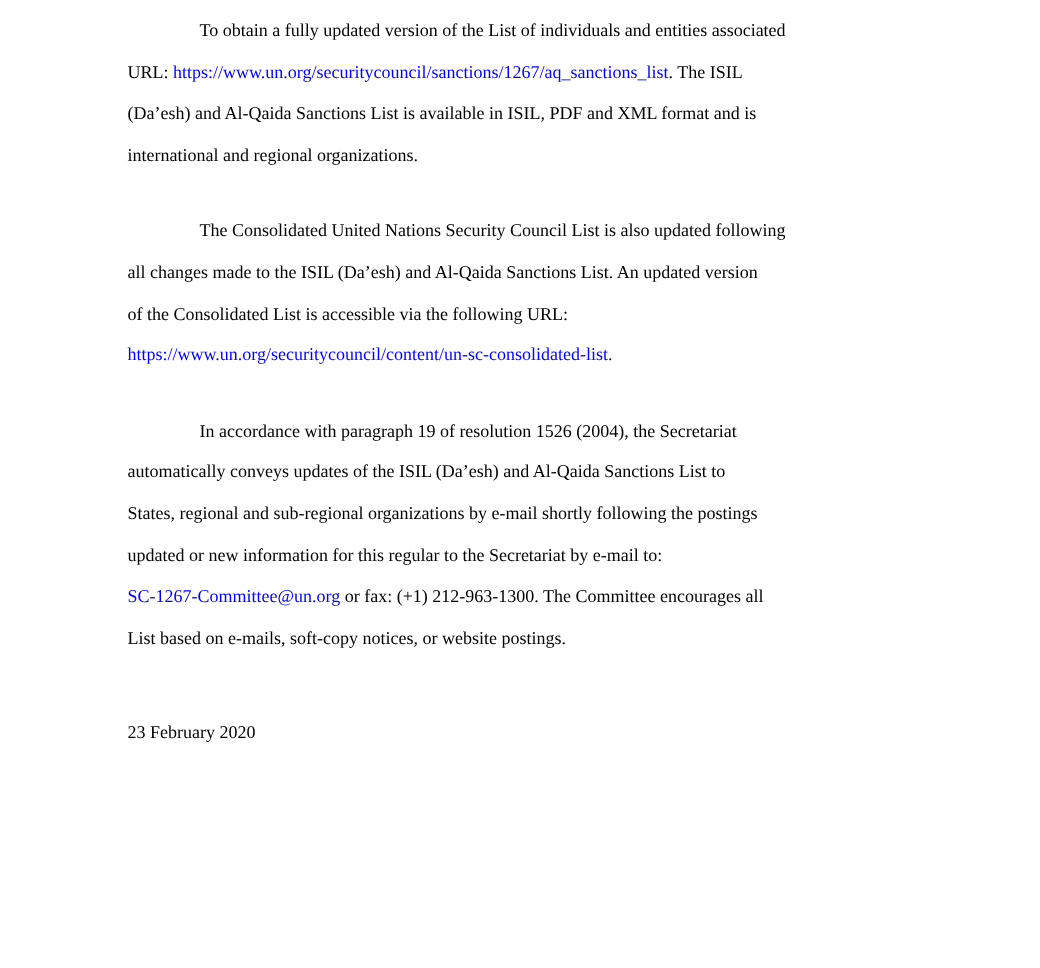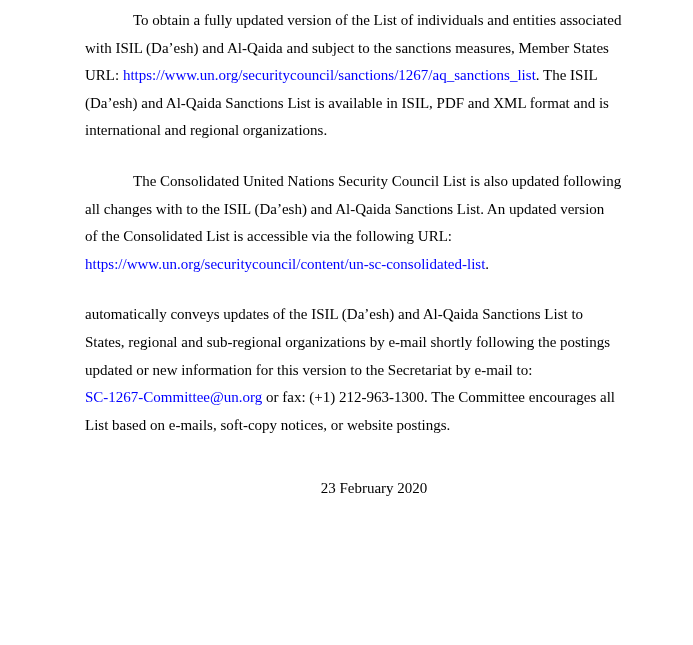--- a/index.html
+++ b/index.html
@@ -11,69 +11,69 @@
     width: 693px;
     height: 645px;
     overflow: hidden;
   }
   .doc {
     box-sizing: border-box;
     width: 693px;
     height: 645px;
     padding: 7px 30px 0 85px;
     font-family: "Liberation Serif", "DejaVu Serif", serif;
-    font-size: 15px;
+    font-size: 12px;
     line-height: 27.6px;
     color: var(--text, #000000);
   }
   .para {
     margin: 0 0 23px 0;
     padding: 0;
   }
   .line {
     white-space: nowrap;
     height: 27.6px;
   }
   .line.indent {
     padding-left: 48px;
   }
   a.doc-link {
     color: var(--link, #0000ff);
     cursor: pointer;
   }
   .date-line {
     margin-top: 36px;
-    text-align: center;
+    text-align: left;
     white-space: nowrap;
     height: 27.6px;
   }
 </style>
 </head>
 <body>
 
 <div class="doc">
 
   <div class="para">
     <div class="line indent"><span>To obtain a fully updated version of the List of individuals and entities associated</span></div>
-    <div class="line"><span>with ISIL (Da’esh) and Al-Qaida and subject to the sanctions measures, Member States</span></div>
     <div class="line"><span>URL: </span><a class="doc-link">https://www.un.org/securitycouncil/sanctions/1267/aq_sanctions_list</a><span>. The ISIL</span></div>
     <div class="line"><span>(Da’esh) and Al-Qaida Sanctions List is available in ISIL, PDF and XML format and is</span></div>
     <div class="line"><span>international and regional organizations.</span></div>
   </div>
 
   <div class="para">
     <div class="line indent"><span>The Consolidated United Nations Security Council List is also updated following</span></div>
-    <div class="line"><span>all changes with to the ISIL (Da’esh) and Al-Qaida Sanctions List. An updated version</span></div>
+    <div class="line"><span>all changes made to the ISIL (Da’esh) and Al-Qaida Sanctions List. An updated version</span></div>
     <div class="line"><span>of the Consolidated List is accessible via the following URL:</span></div>
     <div class="line"><a class="doc-link">https://www.un.org/securitycouncil/content/un-sc-consolidated-list</a><span>.</span></div>
   </div>
 
   <div class="para">
+    <div class="line indent"><span>In accordance with paragraph 19 of resolution 1526 (2004), the Secretariat</span></div>
     <div class="line"><span>automatically conveys updates of the ISIL (Da’esh) and Al-Qaida Sanctions List to</span></div>
     <div class="line"><span>States, regional and sub-regional organizations by e-mail shortly following the postings</span></div>
-    <div class="line"><span>updated or new information for this version to the Secretariat by e-mail to:</span></div>
+    <div class="line"><span>updated or new information for this regular to the Secretariat by e-mail to:</span></div>
     <div class="line"><a class="doc-link">SC-1267-Committee@un.org</a><span> or fax: (+1) 212-963-1300. The Committee encourages all</span></div>
     <div class="line"><span>List based on e-mails, soft-copy notices, or website postings.</span></div>
   </div>
 
   <div class="date-line">23 February 2020</div>
 
 </div>
 
 </body></html>

